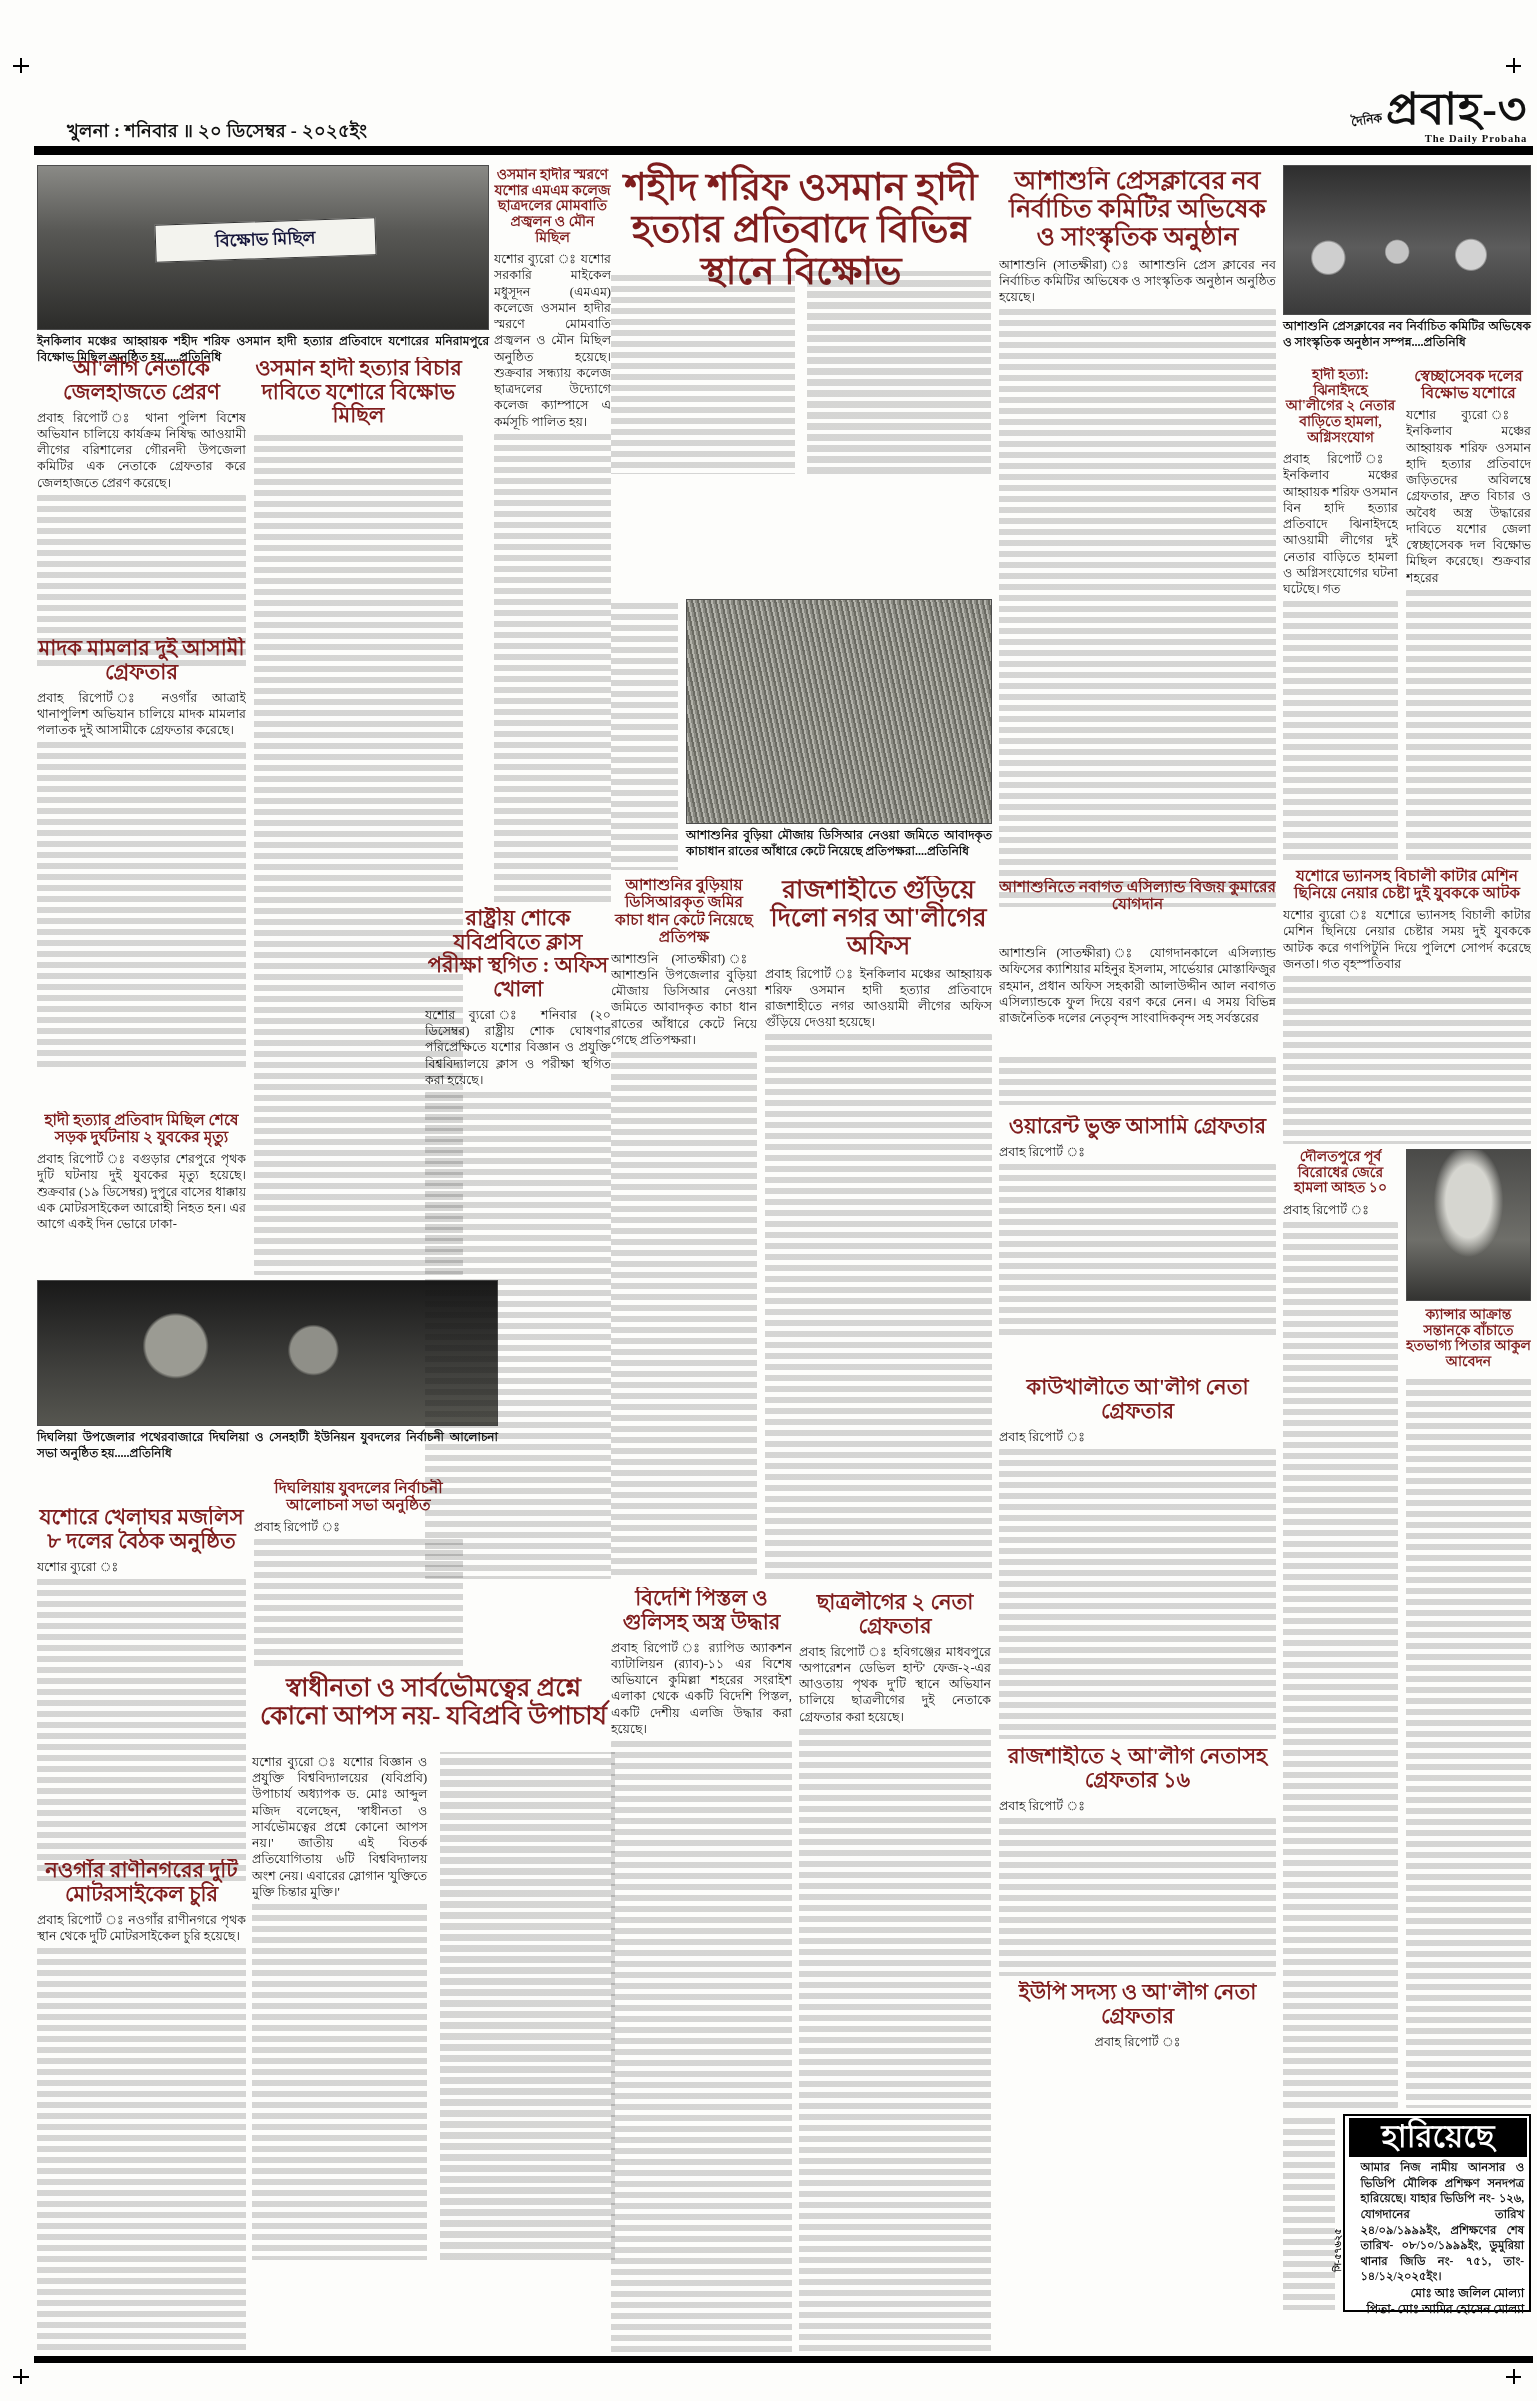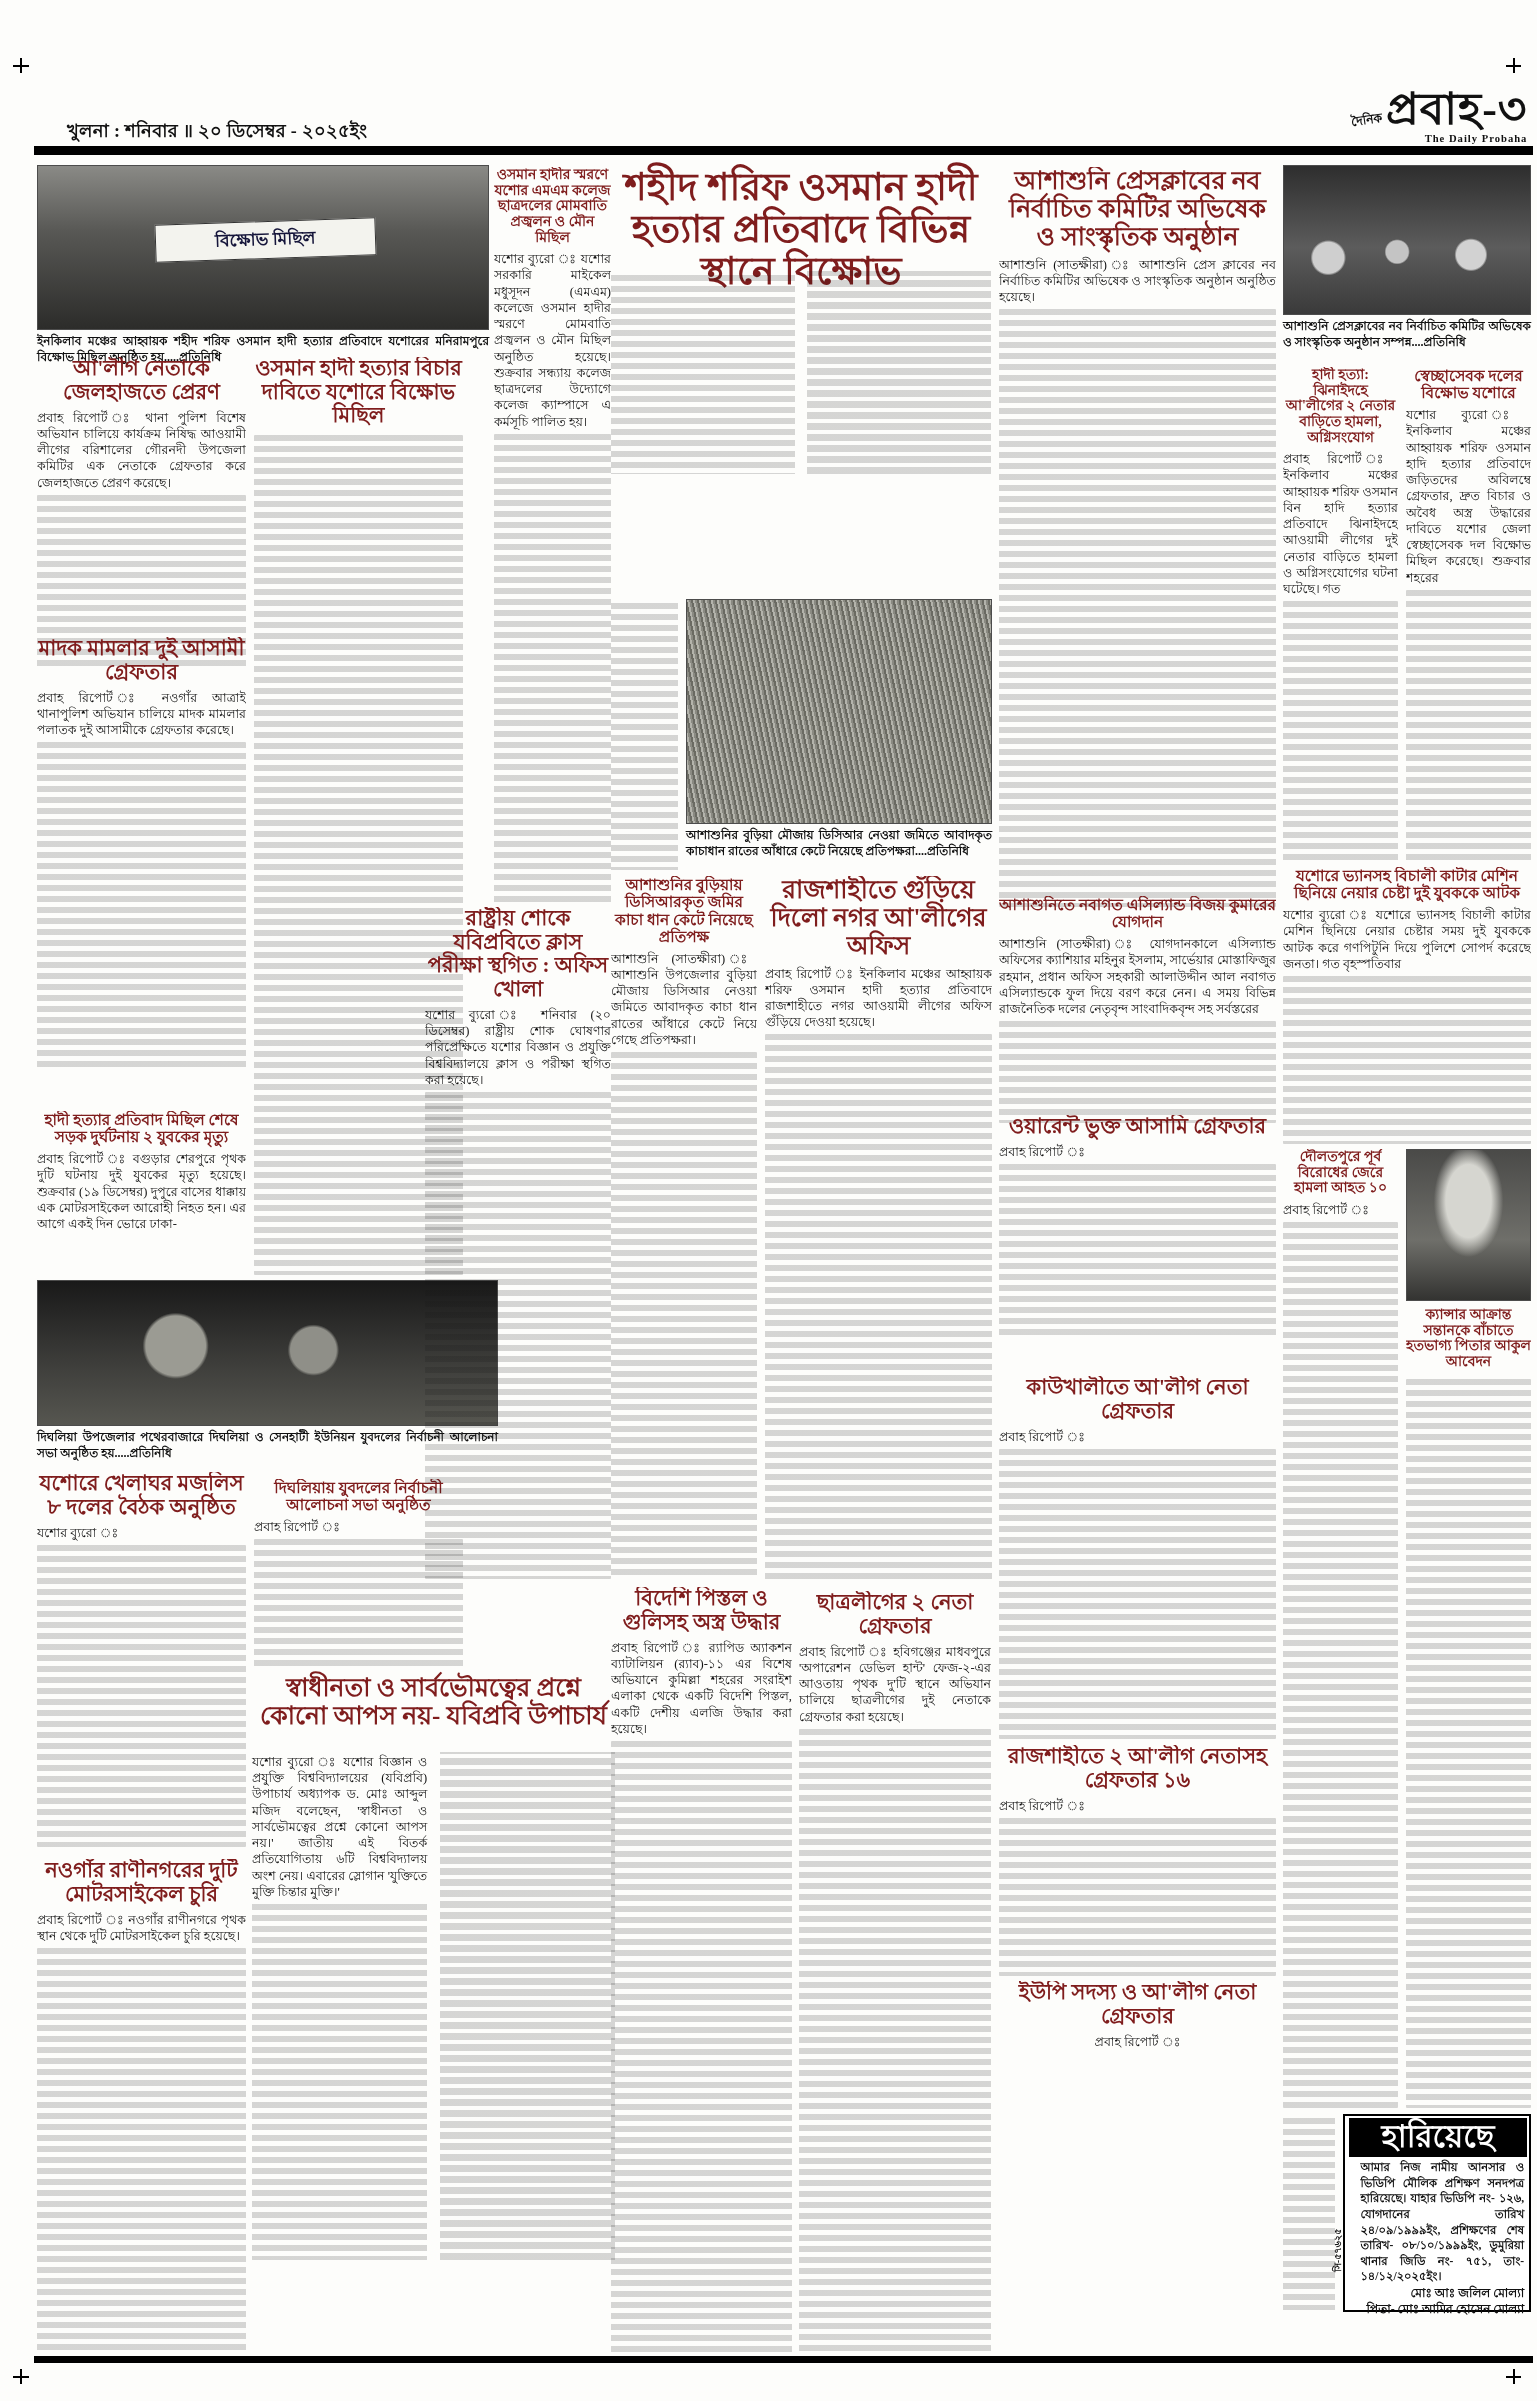--- a/index.html
+++ b/index.html
@@ -133,21 +133,21 @@
   </div>
 
   <div class="art" style="left:254px;top:357px;width:209px;height:918px;">
     <h2 class="hl hl-md">ওসমান হাদী হত্যার বিচার দাবিতে যশোরে বিক্ষোভ মিছিল</h2>
     <div class="tx"></div>
   </div>
 
   <div class="photo ph-night" style="left:37px;top:1280px;width:461px;height:146px;"></div>
   <div class="cap" style="left:37px;top:1430px;width:461px;">দিঘলিয়া উপজেলার পথেরবাজারে দিঘলিয়া ও সেনহাটী ইউনিয়ন যুবদলের নির্বাচনী আলোচনা সভা অনুষ্ঠিত হয়.....প্রতিনিধি</div>
 
-  <div class="art" style="left:37px;top:1472px;width:209px;height:375px;justify-content:flex-end;">
+  <div class="art" style="left:37px;top:1506px;width:209px;height:375px;justify-content:flex-end;">
     <h2 class="hl hl-md">যশোরে খেলাঘর মজলিস ৮ দলের বৈঠক অনুষ্ঠিত</h2>
     <p class="body">যশোর ব্যুরো ঃ</p>
     <div class="tx"></div>
   </div>
   <div class="art" style="left:254px;top:1479px;width:209px;height:188px;">
     <h2 class="hl hl-sm">দিঘলিয়ায় যুবদলের নির্বাচনী আলোচনা সভা অনুষ্ঠিত</h2>
     <p class="body">প্রবাহ রিপোর্ট ঃ</p>
     <div class="tx"></div>
   </div>
   <div class="art" style="left:37px;top:1859px;width:209px;height:495px;">
@@ -168,21 +168,21 @@
     <h2 class="hl hl-md">রাষ্ট্রীয় শোকে যবিপ্রবিতে ক্লাস পরীক্ষা স্থগিত : অফিস খোলা</h2>
     <p class="body">যশোর ব্যুরো ঃ শনিবার (২০ ডিসেম্বর) রাষ্ট্রীয় শোক ঘোষণার পরিপ্রেক্ষিতে যশোর বিজ্ঞান ও প্রযুক্তি বিশ্ববিদ্যালয়ে ক্লাস ও পরীক্ষা স্থগিত করা হয়েছে।</p>
     <div class="tx"></div>
   </div>
 
   <div class="art" style="left:999px;top:167px;width:277px;height:740px;">
     <h2 class="hl hl-lg">আশাশুনি প্রেসক্লাবের নব নির্বাচিত কমিটির অভিষেক ও সাংস্কৃতিক অনুষ্ঠান</h2>
     <p class="body">আশাশুনি (সাতক্ষীরা) ঃ আশাশুনি প্রেস ক্লাবের নব নির্বাচিত কমিটির অভিষেক ও সাংস্কৃতিক অনুষ্ঠান অনুষ্ঠিত হয়েছে।</p>
     <div class="tx"></div>
   </div>
-  <div class="art" style="left:999px;top:896px;width:277px;height:227px;">
+  <div class="art" style="left:999px;top:878px;width:277px;height:227px;gap:27px;">
     <h2 class="hl hl-sm">আশাশুনিতে নবাগত এসিল্যান্ড বিজয় কুমারের যোগদান</h2>
     <p class="body">আশাশুনি (সাতক্ষীরা) ঃ যোগদানকালে এসিল্যান্ড অফিসের ক্যাশিয়ার মহিনুর ইসলাম, সার্ভেয়ার মোস্তাফিজুর রহমান, প্রধান অফিস সহকারী আলাউদ্দীন আল নবাগত এসিল্যান্ডকে ফুল দিয়ে বরণ করে নেন। এ সময় বিভিন্ন রাজনৈতিক দলের নেতৃবৃন্দ সাংবাদিকবৃন্দ সহ সর্বস্তরের</p>
     <div class="tx"></div>
   </div>
   <div class="art" style="left:999px;top:1115px;width:277px;height:225px;">
     <h2 class="hl hl-md">ওয়ারেন্ট ভুক্ত আসামি গ্রেফতার</h2>
     <p class="body">প্রবাহ রিপোর্ট ঃ</p>
     <div class="tx"></div>
   </div>
   <div class="art" style="left:999px;top:1376px;width:277px;height:363px;">

